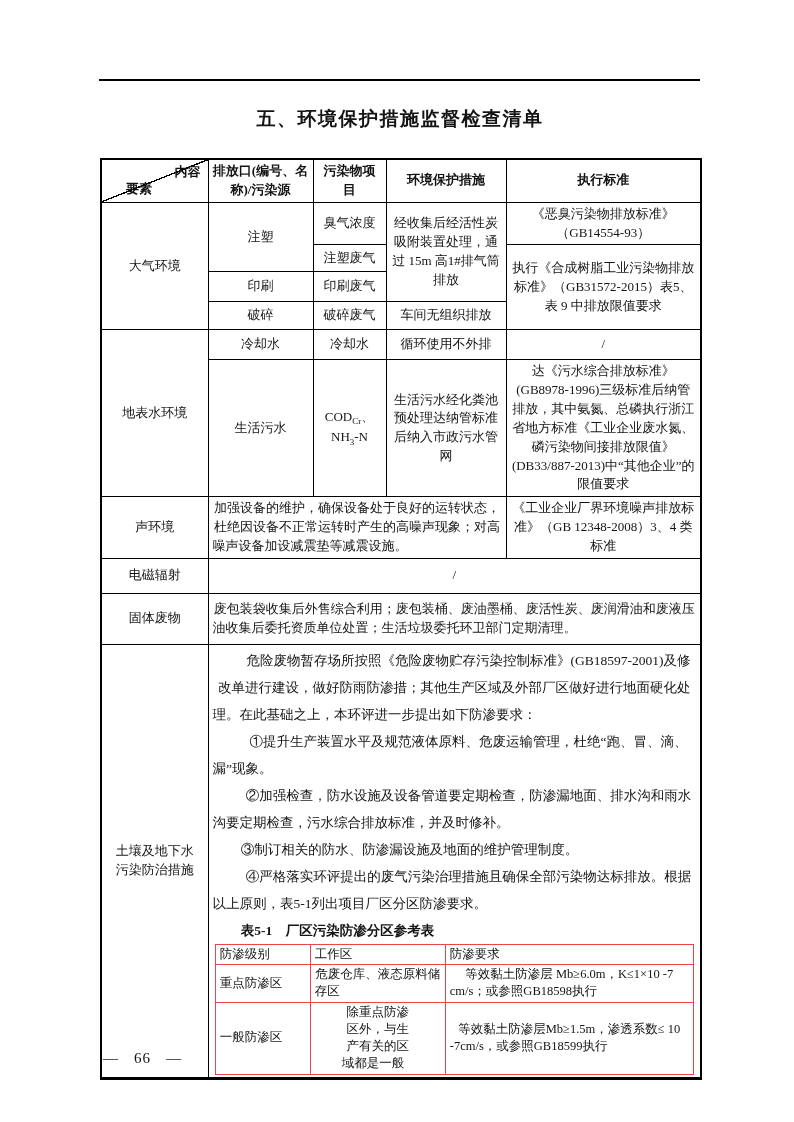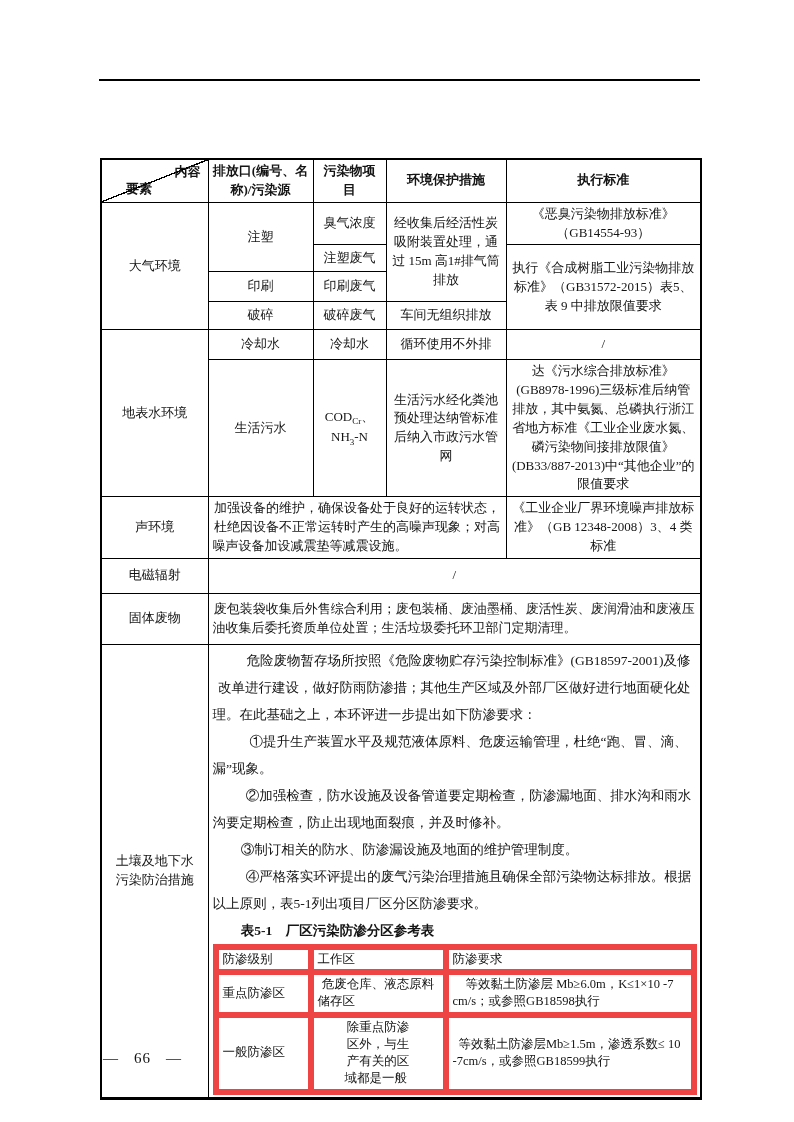--- a/index.html
+++ b/index.html
@@ -36,32 +36,33 @@
       #000 calc(50% + 0.4px), transparent calc(50% + 0.4px));
   }
   .diag-top { position:absolute; top:3px; right:7px; font-weight:bold; font-size:13px; }
   .diag-bottom { position:absolute; bottom:3px; left:24px; font-weight:bold; font-size:13px; }
   sub { font-size:9px;margin-top:48px; }
   
   td.soilcell { vertical-align:top; text-align:justify; text-align-last:left; padding:8px 9px 0 9px; }
   .soilcell p { margin:0; text-indent:2.1em; line-height:27px; font-size:13.5px; }
   .sub-title { text-align:center; font-weight:bold; font-size:12.5px; line-height:17px; margin:4px 0 2px 0; text-indent:0; }
   table.sub { width:478px; margin:0 auto; border-collapse:collapse; table-layout:fixed; }
-  table.sub td { border:6px solid #ef4444; font-size:12.5px; line-height:1.38; padding:1px 4px; text-align:center; vertical-align:middle; }
+  table.sub td { border:1px solid #ef4444; font-size:12.5px; line-height:1.38; padding:1px 4px; text-align:center; vertical-align:middle; }
   table.sub td.areacell { padding:1px 31px; }
   .pageno { position:absolute; left:103px; top:1050px; font-size:15px; letter-spacing:1px; }
   .pageno .num { display:inline-block; margin:0 15px; }
 </style>
 </head>
 <body>
 
 <div class="page">
 
   <div class="toprule"></div>
 
+  <h1 class="title">五、环境保护措施监督检查清单</h1>
 
   <table class="main">
     <colgroup>
       <col style="width:107px">
         <col style="width:105px">
         <col style="width:73px">
       <col style="width:120px">
         <col style="width:195px">
     </colgroup>
 
@@ -132,21 +133,21 @@
     </tr>
 
     <tr style="height:392px">
       <td>
         <span>土壤及地下水</span><br>
         <span>污染防治措施</span>
       </td>
       <td colspan="4" class="soilcell">
         <p>危险废物暂存场所按照《危险废物贮存污染控制标准》(GB18597-2001)及修改单进行建设，做好防雨防渗措；其他生产区域及外部厂区做好进行地面硬化处理。在此基础之上，本环评进一步提出如下防渗要求：</p>
         <p>①提升生产装置水平及规范液体原料、危废运输管理，杜绝“跑、冒、滴、漏”现象。</p>
-        <p>②加强检查，防水设施及设备管道要定期检查，防渗漏地面、排水沟和雨水沟要定期检查，防止出现地面裂痕，并及时修补。</p>
+        <p>②加强检查，防水设施及设备管道要定期检查，防渗漏地面、排水沟和雨水沟要定期检查，污水综合排放标准，并及时修补。</p>
         <p>③制订相关的防水、防渗漏设施及地面的维护管理制度。</p>
         <p>④严格落实环评提出的废气污染治理措施且确保全部污染物达标排放。根据以上原则，表5-1列出项目厂区分区防渗要求。</p>
         <p class="sub-title">表5-1　厂区污染防渗分区参考表</p>
         <table class="sub">
           <colgroup>
             <col style="width:95px">
                 <col style="width:135px">
                 <col style="width:248px">
           </colgroup>
           <tbody>

